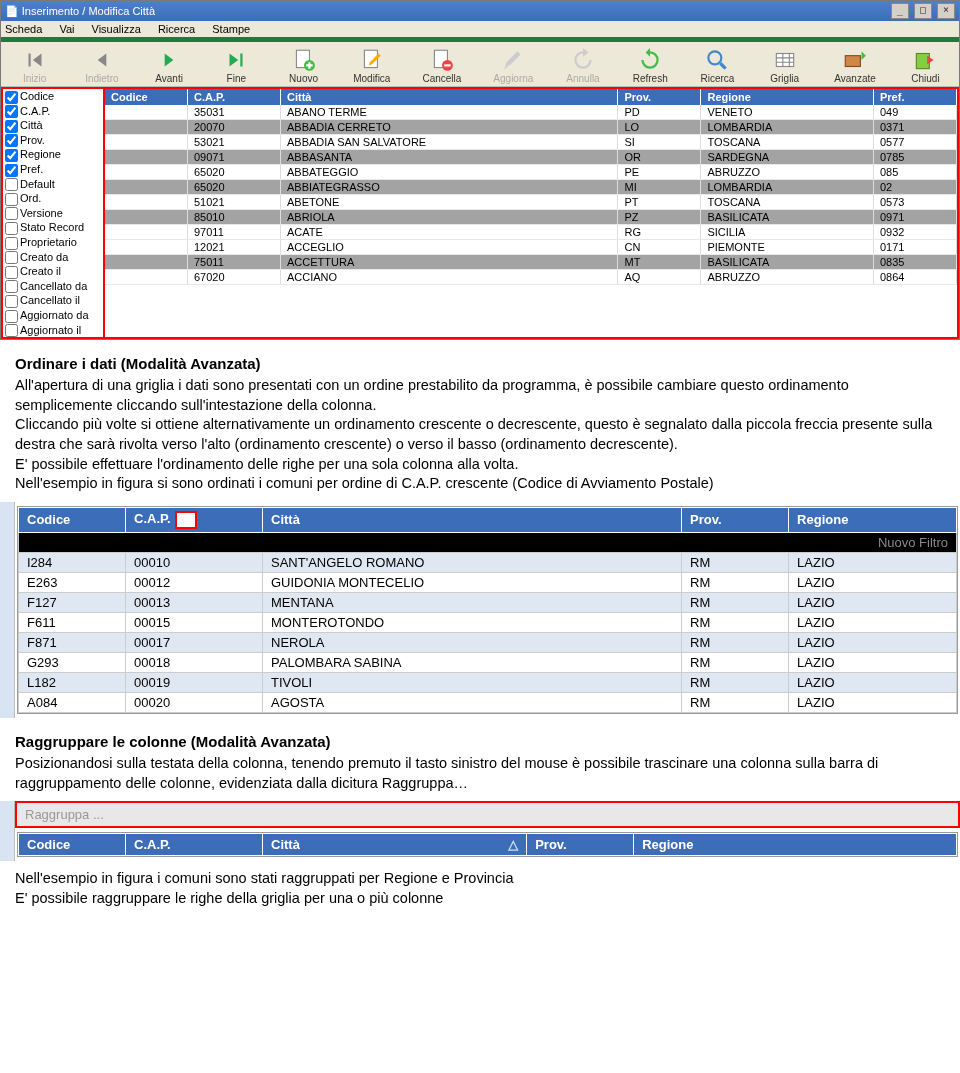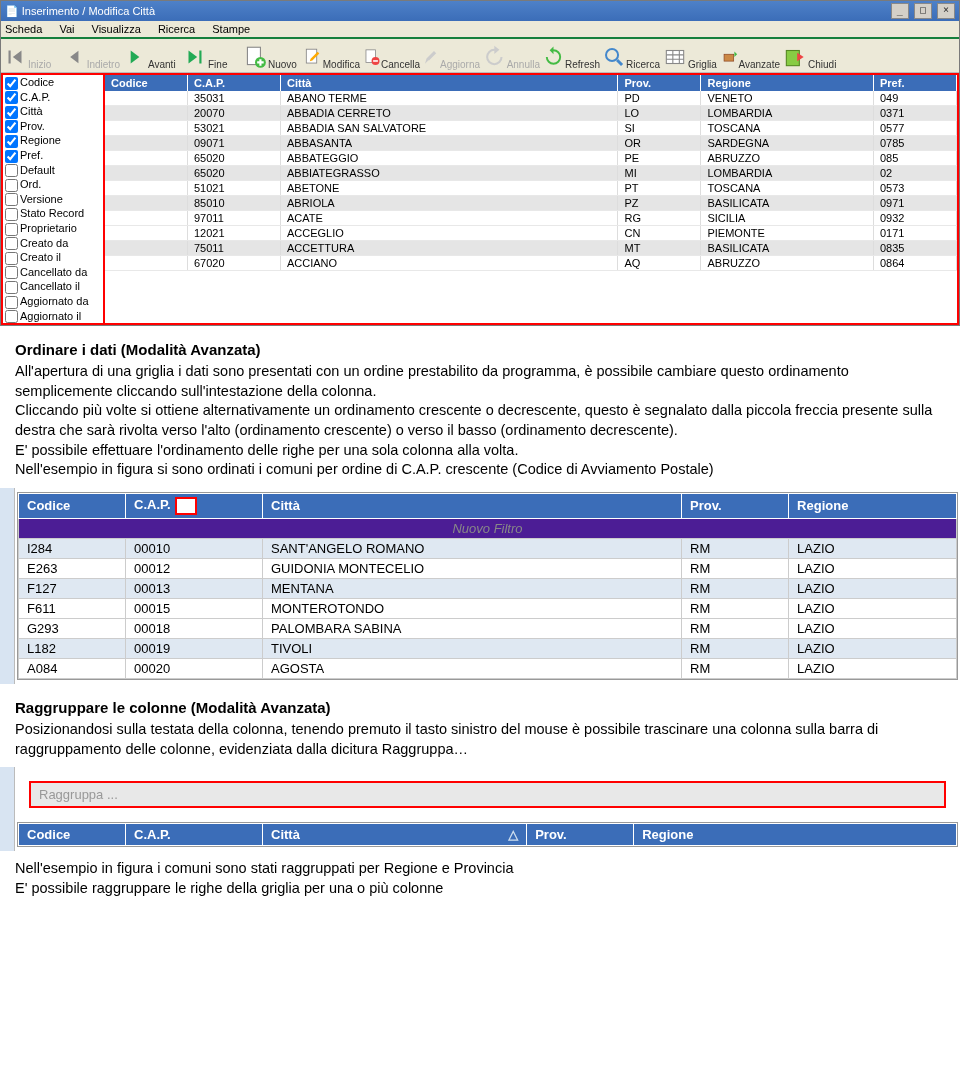--- a/index.html
+++ b/index.html
@@ -1,44 +1,44 @@
 <!DOCTYPE html>
 <html><head>
 <meta charset="utf-8">
 <style>
 body{margin:0;font-family:Arial,Helvetica,sans-serif;font-size:12px;background:#fff;color:#000;width:960px}
 .win{border:1px solid #7a7a7a}
 .titlebar{background:linear-gradient(#4e81c8,#3b6db8);color:#fff;font-size:11px;padding:2px 4px;display:flex;justify-content:space-between;align-items:center}
 .titlebar .buttons span{display:inline-block;width:16px;height:14px;background:#d4d0c8;border:1px solid #888;margin-left:2px;text-align:center;line-height:12px;font-family:monospace;font-size:10px;color:#333}
-.menubar{background:#ece9d8;border-bottom:2px solid #15803d;padding:2px 4px;font-size:11px}
+.menubar{background:#ece9d8;border-bottom:5px solid #15803d;padding:2px 4px;font-size:11px}
 .menubar span{margin-right:14px}
 .toolbar{background:#ece9d8;display:flex;border-bottom:1px solid #bbb;padding-top:3px}
-.tbtn{display:flex;flex-direction:row;align-items:flex-end;width:58px;font-size:10px;color:#333;padding:2px 1px}
+.tbtn{display:flex;flex-direction:column;align-items:center;width:58px;font-size:10px;color:#333;padding:2px 16px}
 .tbtn svg{width:26px;height:26px}
 .tbtn.dis{color:#aaa}
 .tablewrap{display:flex}
 .checks{width:100px;border:2px solid red;font-size:11px;background:#fff}
 .checks div{padding:0 2px;white-space:nowrap;line-height:14px}
 .checks input{margin:0 2px 0 0;vertical-align:middle}
 .grid{flex:1;border:2px solid red;border-left:none;overflow:hidden}
 .grid table{width:100%;border-collapse:collapse;font-size:11px}
 .grid th{background:#3b6db8;color:#fff;text-align:left;padding:2px 6px;border-right:1px solid #fff;font-weight:bold}
 .grid td{padding:1px 6px;border-right:1px solid #ddd;border-bottom:1px solid #e8e8e8}
-.grid tr.alt td{background:#e5e5e5}
+.grid tr.alt td{background:#a3a3a3}
 .doc{padding:8px 15px;font-size:14.5px;line-height:1.35}
 .doc h3{font-family:Verdana,sans-serif;font-size:15px;font-weight:bold;margin:6px 0 2px}
 .grid2{border:1px solid #999;margin:4px 2px}
 .grid2 table{width:100%;border-collapse:collapse;font-size:13px}
 .grid2 th{background:#3b6db8;color:#fff;text-align:left;padding:3px 8px;border:1px solid #fff;font-weight:bold}
 .grid2 td{padding:2px 8px;border:1px solid #ccc}
 .grid2 tr.alt td{background:#dfe8f2}
-.filterrow td{background:#4c1d95;color:#888;text-align:center;font-style:italic}
+.filterrow td{background:#000000;color:#888;text-align:right;}
 .sortbox{display:inline-block;width:18px;height:14px;border:2px solid red;background:#fff;vertical-align:middle;margin-left:4px;position:relative}
 .sortbox:after{content:"";position:absolute;left:4px;top:3px;border-left:4px solid transparent;border-right:4px solid transparent;border-bottom:6px solid #fff}
-.ragg{border:2px solid red;background:#e8e8e8;color:#999;padding:4px 8px;font-size:13px;margin:14px}
+.ragg{border:2px solid red;background:#e8e8e8;color:#999;padding:4px 8px;font-size:13px;margin:0}
 .leftstrip{width:14px;background:#d8e4f2;border-right:1px solid #bbb}
 .gw{display:flex}
 </style>
 </head>
 <body>
 
 <div class="win">
   <div class="titlebar">
     <span>📄 <span>Inserimento / Modifica Città</span></span>
     <span class="buttons">
@@ -326,20 +326,27 @@
             <td>RM</td>
             <td>LAZIO</td>
           </tr>
           <tr class="">
             <td>F611</td>
             <td>00015</td>
             <td>MONTEROTONDO</td>
             <td>RM</td>
             <td>LAZIO</td>
           </tr>
+          <tr class="alt">
+            <td>F871</td>
+            <td>00017</td>
+            <td>NEROLA</td>
+            <td>RM</td>
+            <td>LAZIO</td>
+          </tr>
           <tr class="">
             <td>G293</td>
             <td>00018</td>
             <td>PALOMBARA SABINA</td>
             <td>RM</td>
             <td>LAZIO</td>
           </tr>
           <tr class="alt">
             <td>L182</td>
             <td>00019</td>

